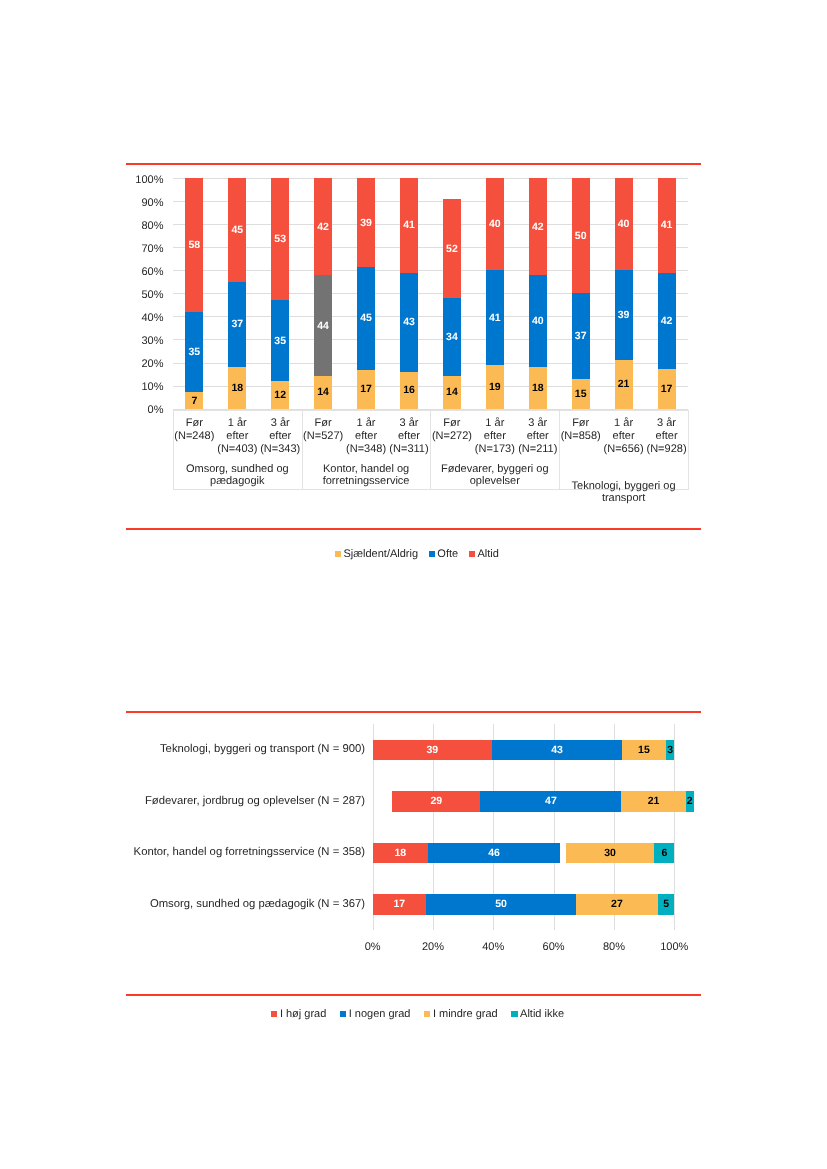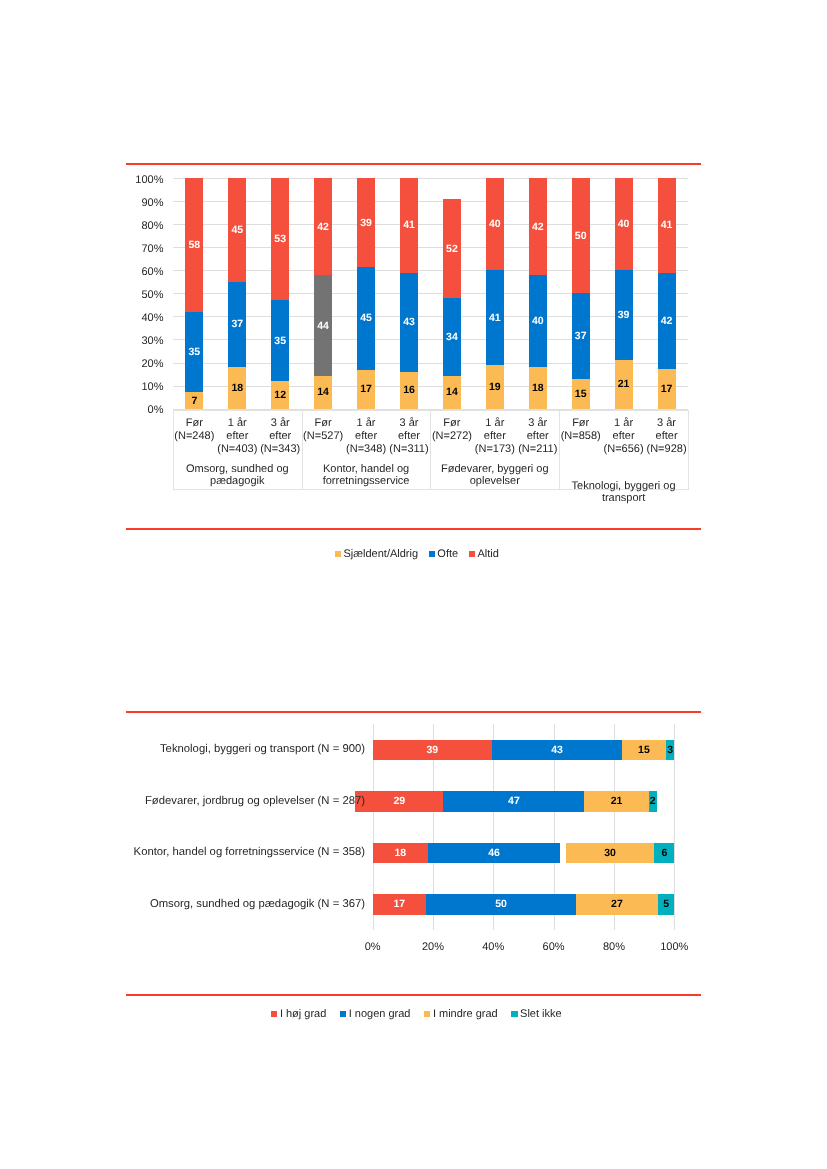--- a/index.html
+++ b/index.html
@@ -231,21 +231,21 @@
         <div class="seg dk" style="left:285.29px;width:16.41px;background:#00B0BE;">5</div>
       </div>
       <div class="ylab" style="left:130px;top:898.67px;width:235px;">Omsorg, sundhed og pædagogik (N = 367)</div>
       <div class="bar" style="left:372.60px;top:842.53px;width:301.70px;">
         <div class="seg lt" style="left:0.00px;width:55.45px;background:#F4503D;">18</div>
         <div class="seg lt" style="left:55.45px;width:132px;background:#0077CE;">46</div>
         <div class="seg dk" style="left:193.24px;width:88.55px;background:#FBBA54;">30</div>
         <div class="seg dk" style="left:281.79px;width:19.91px;background:#00B0BE;">6</div>
       </div>
       <div class="ylab" style="left:130px;top:847.23px;width:235px;">Kontor, handel og forretningsservice (N = 358)</div>
-      <div class="bar" style="left:355px;top:791.08px;width:308px;">
+      <div class="bar" style="left:392px;top:791.08px;width:308px;">
         <div class="seg lt" style="left:0.00px;width:88.46px;background:#F4503D;">29</div>
         <div class="seg lt" style="left:88.46px;width:140.98px;background:#0077CE;">47</div>
         <div class="seg dk" style="left:229.44px;width:64.26px;background:#FBBA54;">21</div>
         <div class="seg dk" style="left:293.70px;width:8.00px;background:#00B0BE;">2</div>
       </div>
       <div class="ylab" style="left:130px;top:795.78px;width:235px;">Fødevarer, jordbrug og oplevelser (N = 287)</div>
       <div class="bar" style="left:372.60px;top:739.63px;width:301.70px;">
         <div class="seg lt" style="left:0.00px;width:119.56px;background:#F4503D;">39</div>
         <div class="seg lt" style="left:119.56px;width:129.85px;background:#0077CE;">43</div>
         <div class="seg dk" style="left:249.42px;width:43.90px;background:#FBBA54;">15</div>
@@ -260,18 +260,18 @@
         <div class="li" style="margin-left:13.7px;">
           <span class="sw" style="background:#0077CE;"></span>
           <span class="lt">I nogen grad</span>
         </div>
         <div class="li" style="margin-left:13.7px;">
           <span class="sw" style="background:#FBBA54;"></span>
           <span class="lt">I mindre grad</span>
         </div>
         <div class="li" style="margin-left:13.7px;">
           <span class="sw" style="background:#00B0BE;"></span>
-          <span class="lt">Slet ikke</span>
+          <span class="lt">Altid ikke</span>
         </div>
       </div>
     </div>
 
 </div>
 
 </body></html>

